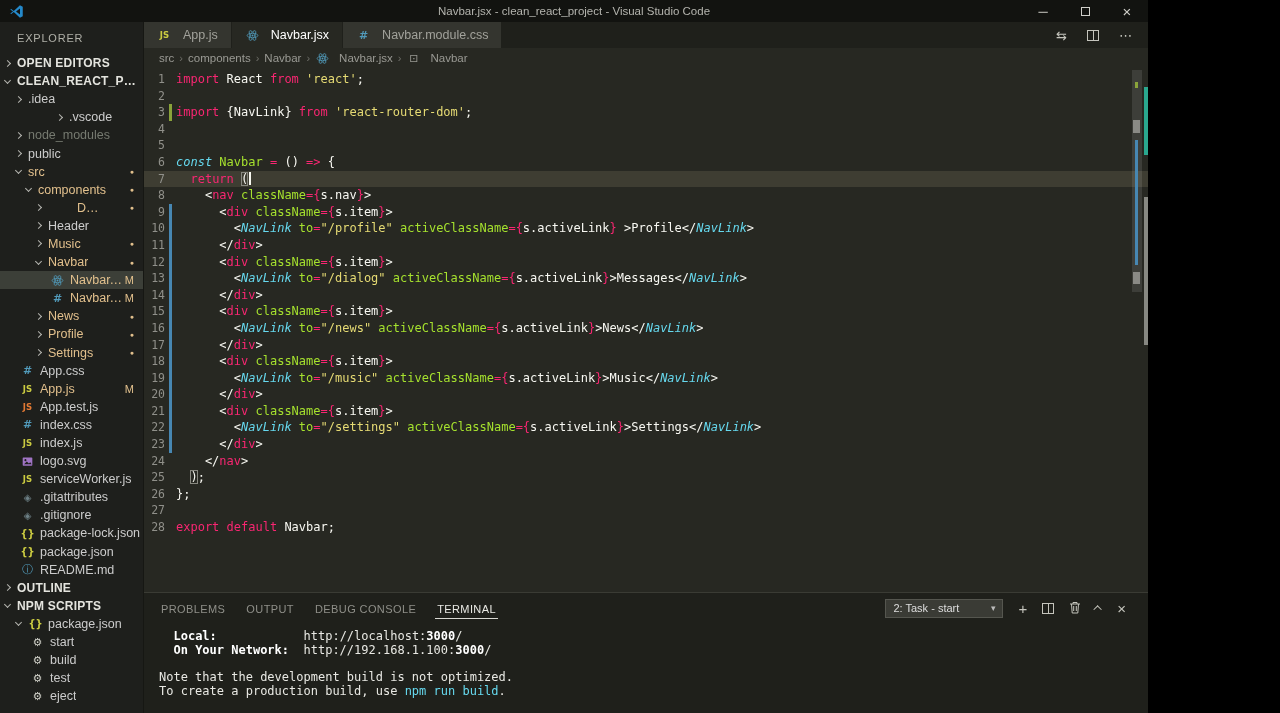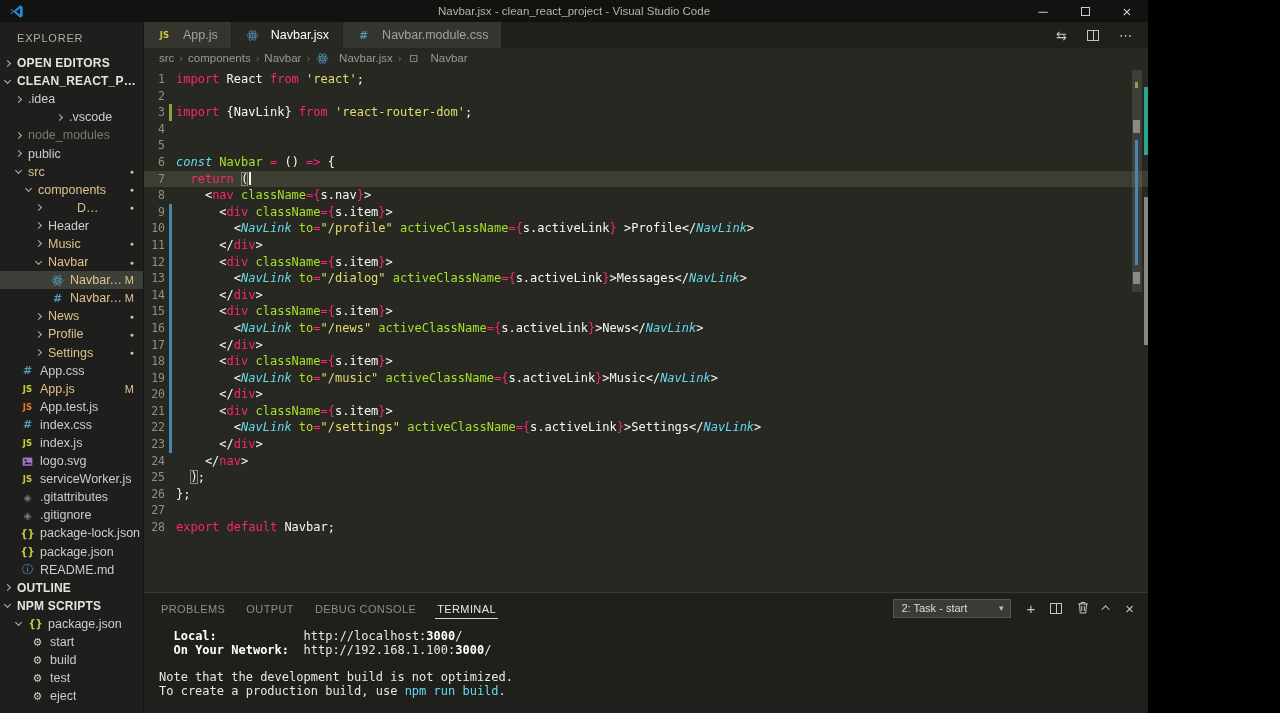--- a/index.html
+++ b/index.html
@@ -71,21 +71,21 @@
   .tok-w { color:#f8f8f2; }
   .tok-bm { color:#f8f8f2; outline:1px solid #888880; outline-offset:-1px; }
   .cursor { display:inline-block; width:2px; height:13px; background:#f8f8f0; vertical-align:-2px; margin-left:1px; }
   
   .ovr { position:absolute; }
   
   .panel { height:121px; flex:none; background:#1f201b; border-top:1px solid #3a3b34; display:flex; flex-direction:column; }
   .panel-header { height:30px; display:flex; align-items:center; padding-left:15px; flex:none; }
   .ptab { font-size:11px; letter-spacing:0.4px; color:#8f8f89; margin-right:17px; padding:5px 2px 3px; cursor:pointer; }
   .ptab.active { color:#e9e9e4; border-bottom:1px solid #d8d8d2; }
-  .panel-actions { margin-left:auto; display:flex; align-items:center; gap:15px; padding-right:14px; color:#c5c5bd; }
+  .panel-actions { margin-left:auto; display:flex; align-items:center; gap:15px; padding-right:22px; color:#c5c5bd; }
   .term-dd { width:118px; height:19px; background:#3a3b35; border:1px solid #55564f; font-size:11px; color:#dddddd; display:flex; align-items:center; justify-content:space-between; padding:0 7px; cursor:pointer; }
   .pa-ic { font-size:15px; cursor:pointer; line-height:1; }
   .chev-up { width:6px; height:6px; border-left:1.3px solid #c5c5bd; border-top:1.3px solid #c5c5bd; transform:rotate(45deg) translateY(2px); display:inline-block; }
   .term-body { padding:7px 0 0 15px; font-family:"DejaVu Sans Mono",monospace; font-size:12px; color:#e8e8e3; }
   .term-line { height:13.7px; line-height:13.7px; white-space:pre; }
   .term-b { font-weight:bold; color:#ffffff; }
   .term-c { color:#66d9ef; }
 </style>
 </head>
 <body>

